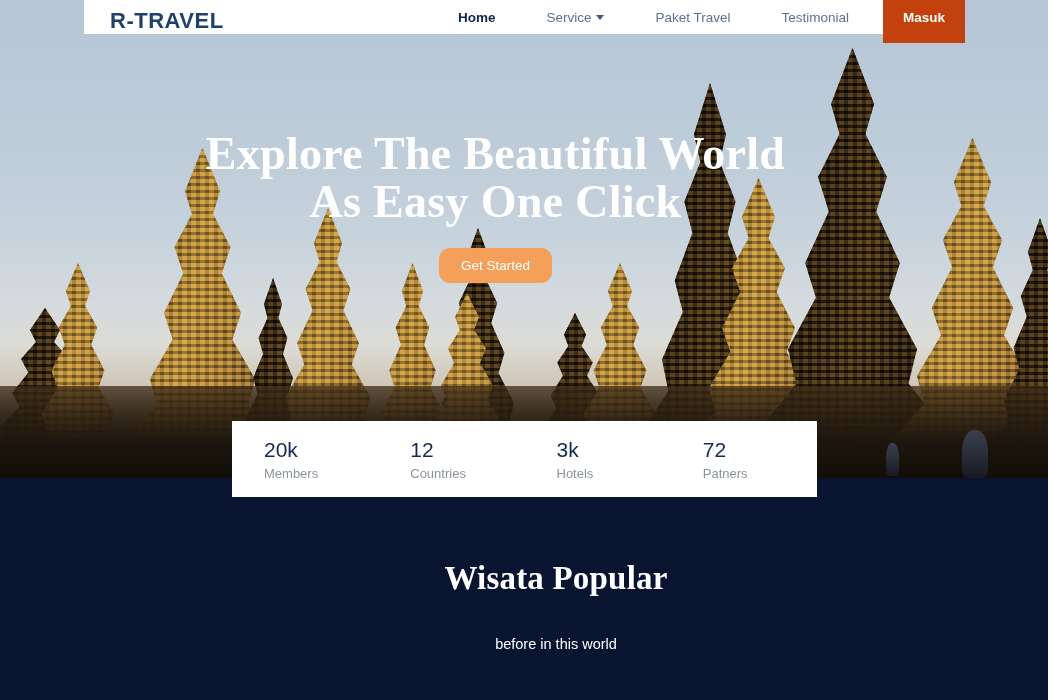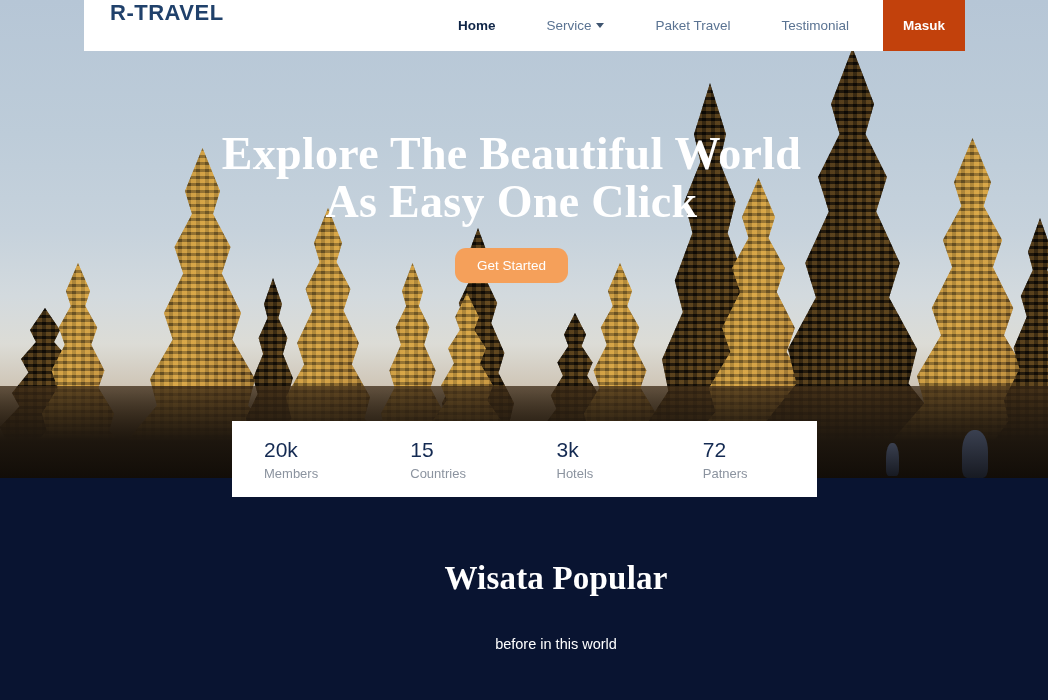--- a/index.html
+++ b/index.html
@@ -95,24 +95,24 @@
     bottom: 2px;
     border-radius: 45% 45% 20% 20%;
     background: linear-gradient(to bottom, #3a4050, #171a22);
   }
 
   
   .navbar {
     position: absolute;
     left: 84px; top: 0;
     width: 881px;
-    height: 51px;
+    height: 34px;
     background: #ffffff;
     display: flex;
-    align-items: flex-start;
+    align-items: flex-end;
     z-index: 30;
   }
 
   .brand {
     margin-left: 26px;
     font-size: 22px;
     font-weight: 700;
     letter-spacing: 0.5px;
     color: #20416b;
     font-family: "Liberation Sans", sans-serif;
@@ -161,21 +161,21 @@
     align-items: center;
     justify-content: center;
     cursor: pointer;
     border: none;
     font-family: "Liberation Sans", sans-serif;
   }
 
   
   .hero-content {
     position: absolute;
-    left: 16px; top: 130px;
+    left: 0; top: 130px;
     width: 991px;
     text-align: center;
     z-index: 20;
   }
 
   .hero-title {
     font-family: "Liberation Serif", serif;
     font-weight: 700;
     font-size: 46px;
     line-height: 48px;
@@ -317,21 +317,21 @@
       <button class="cta-btn">Get Started</button>
     </div>
   </div>
 
   <div class="stats-card">
     <div class="stat">
       <div class="stat-value">20k</div>
       <div class="stat-label">Members</div>
     </div>
     <div class="stat">
-      <div class="stat-value">15</div>
+      <div class="stat-value">12</div>
       <div class="stat-label">Countries</div>
     </div>
     <div class="stat">
       <div class="stat-value">3k</div>
       <div class="stat-label">Hotels</div>
     </div>
     <div class="stat">
       <div class="stat-value">72</div>
       <div class="stat-label">Patners</div>
     </div>

